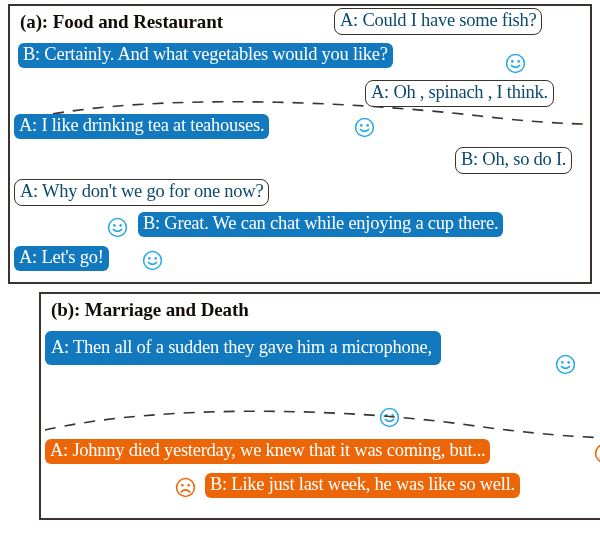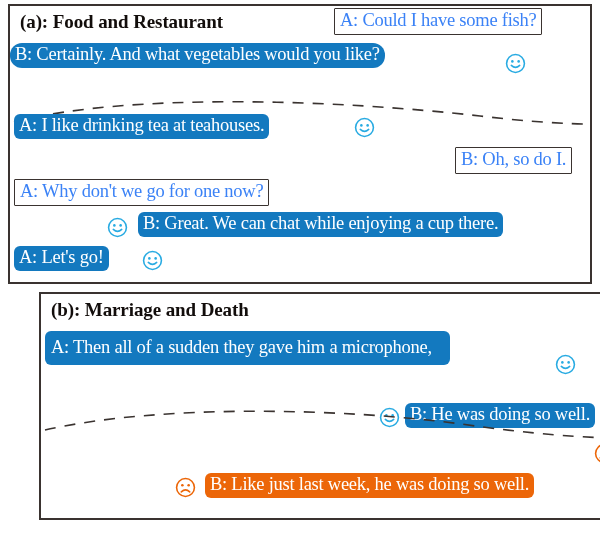--- a/index.html
+++ b/index.html
@@ -59,23 +59,23 @@
   .bubble.blue {
     background: #1379bf;
     color: #ffffff;
   }
   .bubble.orange {
     background: #ec6608;
     color: #ffffff;
   }
   .bubble.plain {
     background: #ffffff;
-    color: #3b82f6;
+    color: #0c4a6e;
     border: 1.4px solid #3a3330;
-    border-radius: 1px;
+    border-radius: 8px;
   }
   .bubble.two-line {
     line-height: 1.32;
   }
 
   
   .emoji {
     position: absolute;
     width: 21px;
     height: 21px;
@@ -96,30 +96,31 @@
 <body>
 
 <div class="figure">
 
   <div class="panel" id="panel-a">
 
     <div class="panel-title" id="title-a">(a): Food and Restaurant</div>
 
     <div class="bubble plain" style="left:324px; top:2px;">A: Could I have some fish?</div>
 
-    <div class="bubble blue" style="left:0; top:37px;border-radius:12px;">B: Certainly. And what vegetables would you like?</div>
+    <div class="bubble blue" style="left:8px; top:37px;">B: Certainly. And what vegetables would you like?</div>
     <span class="emoji" style="left:495px; top:47px;">
       <svg viewBox="0 0 24 24">
         <circle cx="12" cy="12" r="10.2" fill="#fff" stroke="#29ABE2" stroke-width="1.8"></circle>
         <circle cx="8.4" cy="9.6" r="1.5" fill="#29ABE2"></circle>
         <circle cx="15.6" cy="9.6" r="1.5" fill="#29ABE2"></circle>
         <path d="M7.2 14.2 Q12 18.6 16.8 14.2" fill="none" stroke="#29ABE2" stroke-width="1.8" stroke-linecap="round"></path>
       </svg>
     </span>
 
+    <div class="bubble plain" style="left:355px; top:74px;">A: Oh , spinach , I think.</div>
 
     <div class="sep" style="top:88px;">
       <svg width="584" height="40" viewBox="0 0 584 40">
         <path d="M4 28 C 120 -2, 330 6, 470 22 C 520 28, 558 30, 580 30" fill="none" stroke="#3a3330" stroke-width="1.6" stroke-dasharray="11 9" stroke-linecap="butt"></path>
       </svg>
     </div>
 
     <div class="bubble blue" style="left:4px; top:108px;font-family:Liberation Serif, serif;">A: I like drinking tea at teahouses.</div>
     <span class="emoji" style="left:344px; top:111px;">
       <svg viewBox="0 0 24 24">
@@ -152,59 +153,59 @@
         <circle cx="15.6" cy="9.6" r="1.5" fill="#29ABE2"></circle>
         <path d="M7.2 14.2 Q12 18.6 16.8 14.2" fill="none" stroke="#29ABE2" stroke-width="1.8" stroke-linecap="round"></path>
       </svg>
     </span>
   </div>
 
   <div class="panel" id="panel-b">
 
     <div class="panel-title" id="title-b">(b): Marriage and Death</div>
 
-    <div class="bubble blue two-line" style="left:4px; top:37px; padding:4px 18px 6px 6px;"><span>A: Then all of a sudden they gave him a microphone,</span><br></div>
+    <div class="bubble blue two-line" style="left:4px; top:37px; padding:4px 9px 6px 6px;"><span>A: Then all of a sudden they gave him a microphone,</span><br></div>
     <span class="emoji" style="left:514px; top:60px;">
       <svg viewBox="0 0 24 24">
         <circle cx="12" cy="12" r="10.2" fill="#fff" stroke="#29ABE2" stroke-width="1.8"></circle>
         <circle cx="8.4" cy="9.6" r="1.5" fill="#29ABE2"></circle>
         <circle cx="15.6" cy="9.6" r="1.5" fill="#29ABE2"></circle>
         <path d="M7.2 14.2 Q12 18.6 16.8 14.2" fill="none" stroke="#29ABE2" stroke-width="1.8" stroke-linecap="round"></path>
       </svg>
     </span>
 
     <span class="emoji" style="left:338px; top:113px;">
       <svg viewBox="0 0 24 24">
         <circle cx="12" cy="12" r="10.2" fill="#fff" stroke="#29ABE2" stroke-width="1.8"></circle>
         <circle cx="8.4" cy="9.6" r="1.5" fill="#29ABE2"></circle>
         <circle cx="15.6" cy="9.6" r="1.5" fill="#29ABE2"></circle>
         <path d="M7.2 14.2 Q12 18.6 16.8 14.2" fill="none" stroke="#29ABE2" stroke-width="1.8" stroke-linecap="round"></path>
       </svg>
     </span>
-    <div class="bubble blue" style="left:364px; top:109px;">B: He was doing so well.</div>
 
     <div class="sep" style="top:116px;">
       <svg width="584" height="40" viewBox="0 0 584 40">
         <path d="M4 20 C 120 -6, 300 -2, 420 14 C 490 24, 545 28, 580 28" fill="none" stroke="#3a3330" stroke-width="1.6" stroke-dasharray="11 9" stroke-linecap="butt"></path>
       </svg>
     </div>
 
+    <div class="bubble orange" style="left:4px; top:145px;">A: Johnny died yesterday, we knew that it was coming, but...</div>
     <span class="emoji" style="left:553px; top:149px;">
       <svg viewBox="0 0 24 24">
         <circle cx="12" cy="12" r="10.2" fill="#fff" stroke="#ec6608" stroke-width="1.8"></circle>
         <circle cx="8.4" cy="9.4" r="1.5" fill="#ec6608"></circle>
         <circle cx="15.6" cy="9.4" r="1.5" fill="#ec6608"></circle>
         <path d="M7.2 17.0 Q12 12.4 16.8 17.0" fill="none" stroke="#ec6608" stroke-width="1.8" stroke-linecap="round"></path>
       </svg>
     </span>
 
     <span class="emoji" style="left:134px; top:183px;">
       <svg viewBox="0 0 24 24">
         <circle cx="12" cy="12" r="10.2" fill="#fff" stroke="#ec6608" stroke-width="1.8"></circle>
         <circle cx="8.4" cy="9.4" r="1.5" fill="#ec6608"></circle>
         <circle cx="15.6" cy="9.4" r="1.5" fill="#ec6608"></circle>
         <path d="M7.2 17.0 Q12 12.4 16.8 17.0" fill="none" stroke="#ec6608" stroke-width="1.8" stroke-linecap="round"></path>
       </svg>
     </span>
-    <div class="bubble orange" style="left:164px; top:179px;">B: Like just last week, he was doing so well.</div>
+    <div class="bubble orange" style="left:164px; top:179px;">B: Like just last week, he was like so well.</div>
   </div>
 
 </div>
 
 </body></html>

